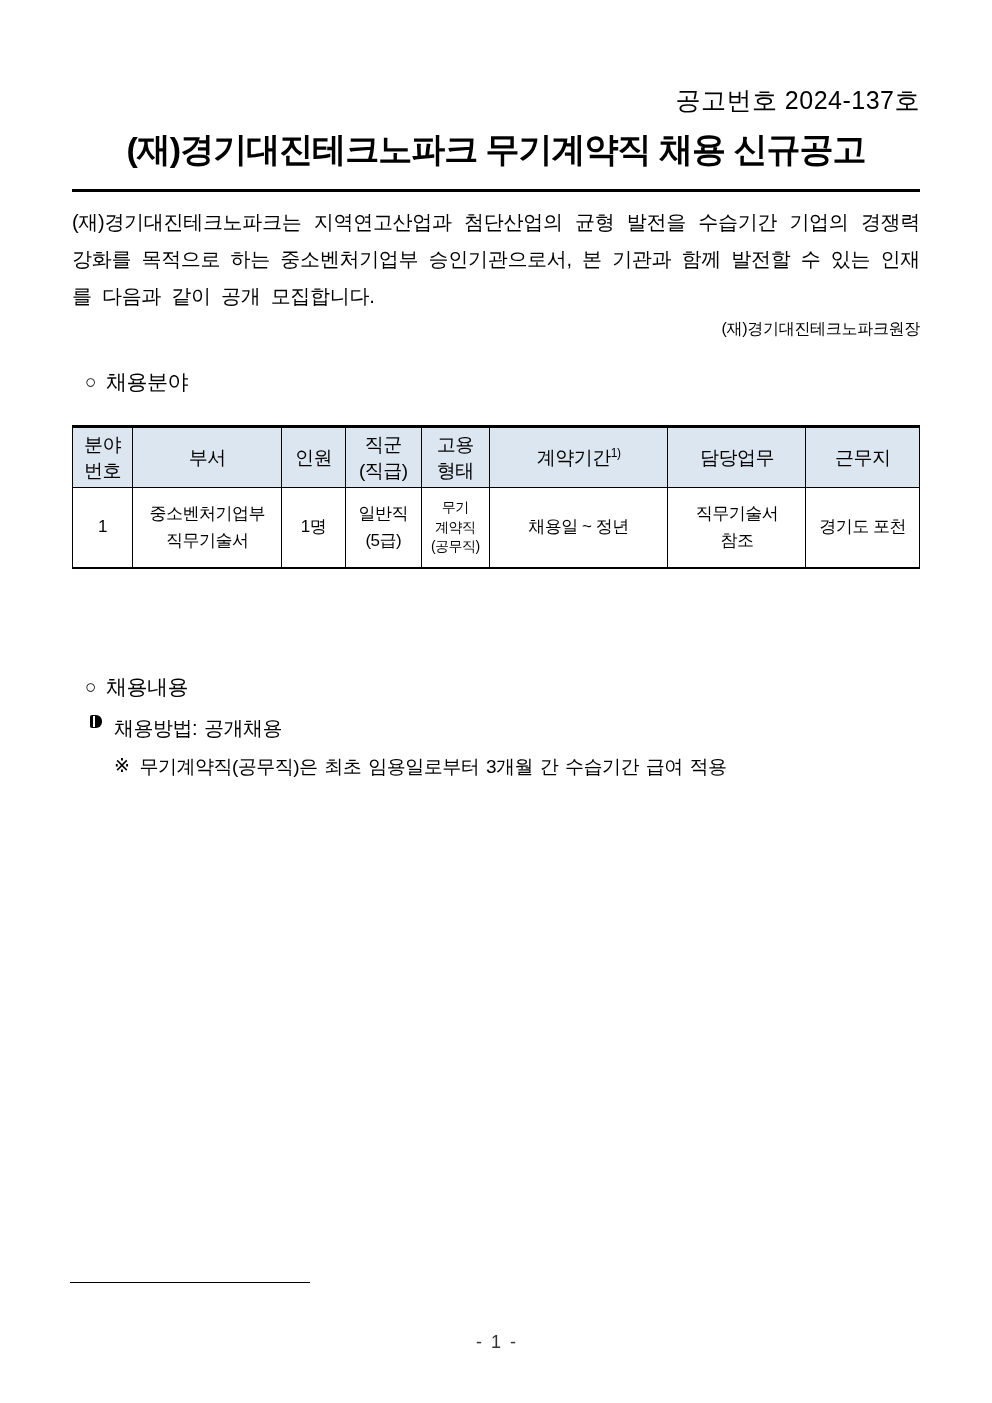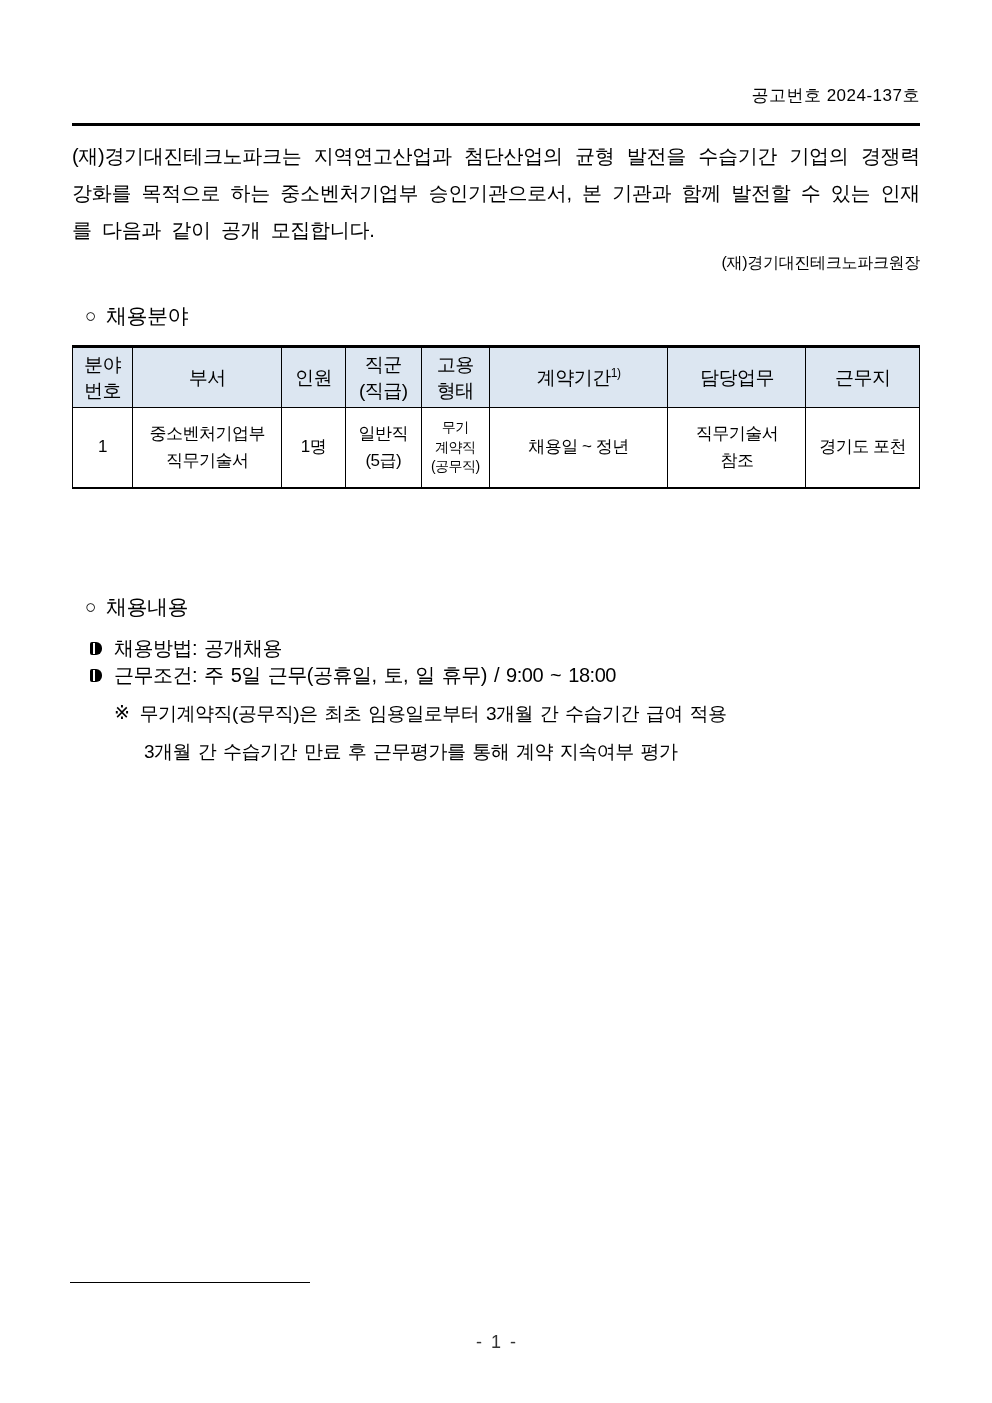--- a/index.html
+++ b/index.html
@@ -12,21 +12,21 @@
     margin: 0 auto;
     background: #ffffff;
     color: #000;
     overflow: hidden;
   }
   .content { padding: 0 72px; }
 
   .notice-number {
     margin-top: 84px;
     text-align: right;
-    font-size: 17px;
+    font-size: 25px;
     letter-spacing: 0.5px;
   }
 
   .doc-title {
     margin-top: 10px;
     text-align: center;
     font-size: 34px;
     font-weight: 800;
     letter-spacing: -1px;
     white-space: nowrap;
@@ -74,21 +74,21 @@
     letter-spacing: -0.5px;
   }
   .subheading .circle-marker {
     font-size: 19px;
     margin-right: 10px;
   }
   .subheading-field { margin-top: 28px; }
   .subheading-content { margin-top: 104px; }
 
   table.recruit-table {
-    margin-top: 15px;
+    margin-top: 29px;
     width: 100%;
     border-collapse: collapse;
     border-top: 3px solid #000;
     border-bottom: 2px solid #000;
     table-layout: fixed;
   }
   .recruit-table th, .recruit-table td {
     border: 1px solid #000;
     text-align: center;
     vertical-align: middle;
@@ -105,22 +105,23 @@
   .recruit-table td {
     font-size: 17px;
     line-height: 1.55;
     height: 80px;
   }
   .recruit-table sup { font-size: 12px; }
 
   .bullet-list { margin-top: 14px; }
   .bullet-row {
     display: flex;
-    align-items: center;
+    align-items: flex-start;
     padding-left: 18px;
+    margin-top: 11px;
     font-size: 20px;
     letter-spacing: -0.5px;
     word-spacing: 2px;
   }
   .hm-bullet {
     position: relative;
     display: inline-block;
     width: 12px;
     height: 13px;
     margin-right: 12px;
@@ -174,20 +175,21 @@
   }
 </style>
 </head>
 <body>
 
 <div class="page">
   <div class="content">
 
     <div class="notice-number">공고번호 2024-137호</div>
 
+    <h1 class="doc-title">(재)경기대진테크노파크 무기계약직 채용 신규공고</h1>
 
     <div class="thick-rule"></div>
 
     <p class="intro">(재)경기대진테크노파크는 지역연고산업과 첨단산업의 균형 발전을 수습기간 기업의 경쟁력 강화를 목적으로 하는 중소벤처기업부 승인기관으로서, 본 기관과 함께 발전할 수 있는 인재를 다음과 같이 공개 모집합니다.</p>
 
     <div class="signer">(재)경기대진테크노파크원장</div>
 
 
     <div class="subheading subheading-field">
       <span class="circle-marker">○</span>
@@ -258,31 +260,24 @@
     <div class="subheading subheading-content">
       <span class="circle-marker">○</span>
       <span>채용내용</span>
     </div>
 
     <div class="bullet-list">
       <div class="bullet-row">
         <span class="hm-bullet"></span>
         <span>채용방법: 공개채용</span>
       </div>
-      <div class="bullet-row">
-        <span class="hm-bullet"></span>
-        <span>근무조건: 주 5일 근무(공휴일, 토, 일 휴무) / 9:00 ~ 18:00</span>
-      </div>
     </div>
 
     <div class="note-row">
       <span class="note-marker">※</span>
       <span>무기계약직(공무직)은 최초 임용일로부터 3개월 간 수습기간 급여 적용</span>
     </div>
-    <div class="note-row note-continued">
-      <span>3개월 간 수습기간 만료 후 근무평가를 통해 계약 지속여부 평가</span>
-    </div>
 
   </div>
 
   <div class="footnote-rule"></div>
   <div class="page-number">- 1 -</div>
 </div>
 
 </body></html>

